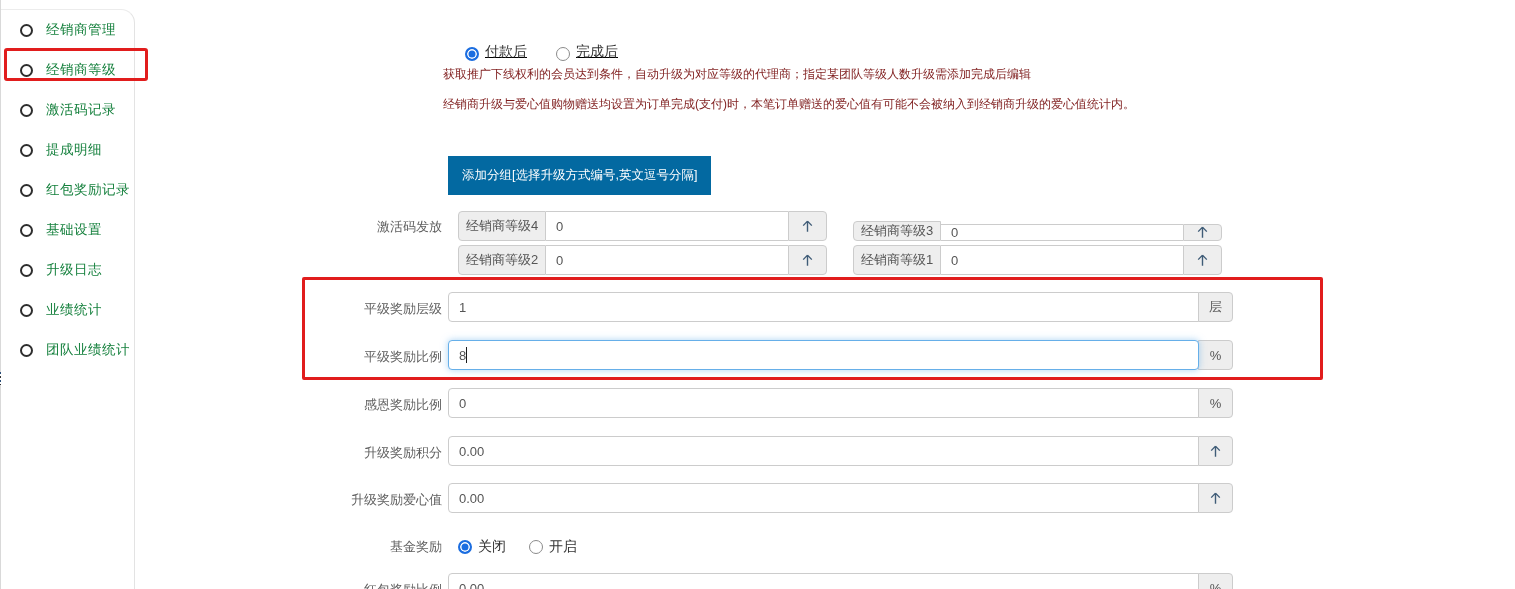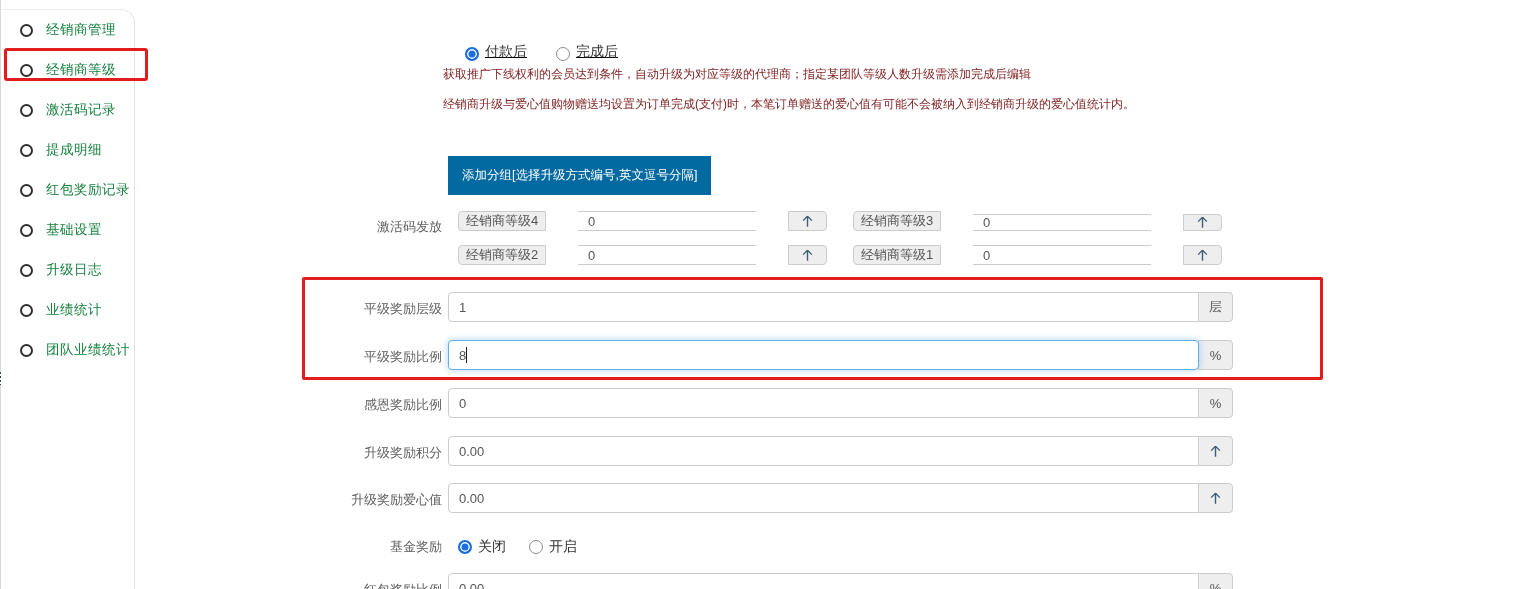--- a/index.html
+++ b/index.html
@@ -32,21 +32,21 @@
   .fund-radios .opt{display:flex;align-items:center;margin-right:23px;}
   
   .help{position:absolute;left:443px;font-size:12px;color:#7f1d1d;white-space:nowrap;}
   .help1{top:66px;} .help2{top:96px;}
   
   .btn-add{position:absolute;left:448px;top:156px;height:31px;line-height:31px;padding:0 10px;
     background:#0369a1;border:4px solid #0369a1;border-radius:0;color:#fff;font-size:12.5px;cursor:pointer;white-space:nowrap;}
   
   .flabel{position:absolute;width:200px;left:242px;text-align:right;font-size:13px;color:#5f5f5f;white-space:nowrap;}
   
-  .igroup{position:absolute;width:369px;height:20px;display:flex;box-sizing:border-box;gap:32px;}
+  .igroup{position:absolute;width:369px;height:30px;display:flex;box-sizing:border-box;}
   .igroup .pre{width:88px;flex:none;background:#eee;border:1px solid #ccc;border-radius:4px 0 0 4px;
     font-size:13px;color:#555;display:flex;align-items:center;justify-content:center;box-sizing:border-box;white-space:nowrap;}
   .igroup input{flex:1;min-width:0;border:1px solid #ccc;border-left:none;border-right:none;margin:0;
     font-size:13px;color:#555;padding:0 10px;outline:none;font-family:inherit;}
   .igroup .suf{width:39px;flex:none;background:#eee;border:1px solid #ccc;border-radius:0 4px 4px 0;
     display:flex;align-items:center;justify-content:center;box-sizing:border-box;}
   .g1{left:458px;top:211px;} .g2{left:853px;top:211px;align-items:flex-end;} .g3{left:458px;top:245px;} .g4{left:853px;top:245px;}
   
   .fi{position:absolute;left:448px;width:751px;height:30px;box-sizing:border-box;border:1px solid #ccc;
     border-radius:4px 0 0 4px;padding:0 10px;font-size:13px;color:#555;outline:none;font-family:inherit;background:#fff;}

